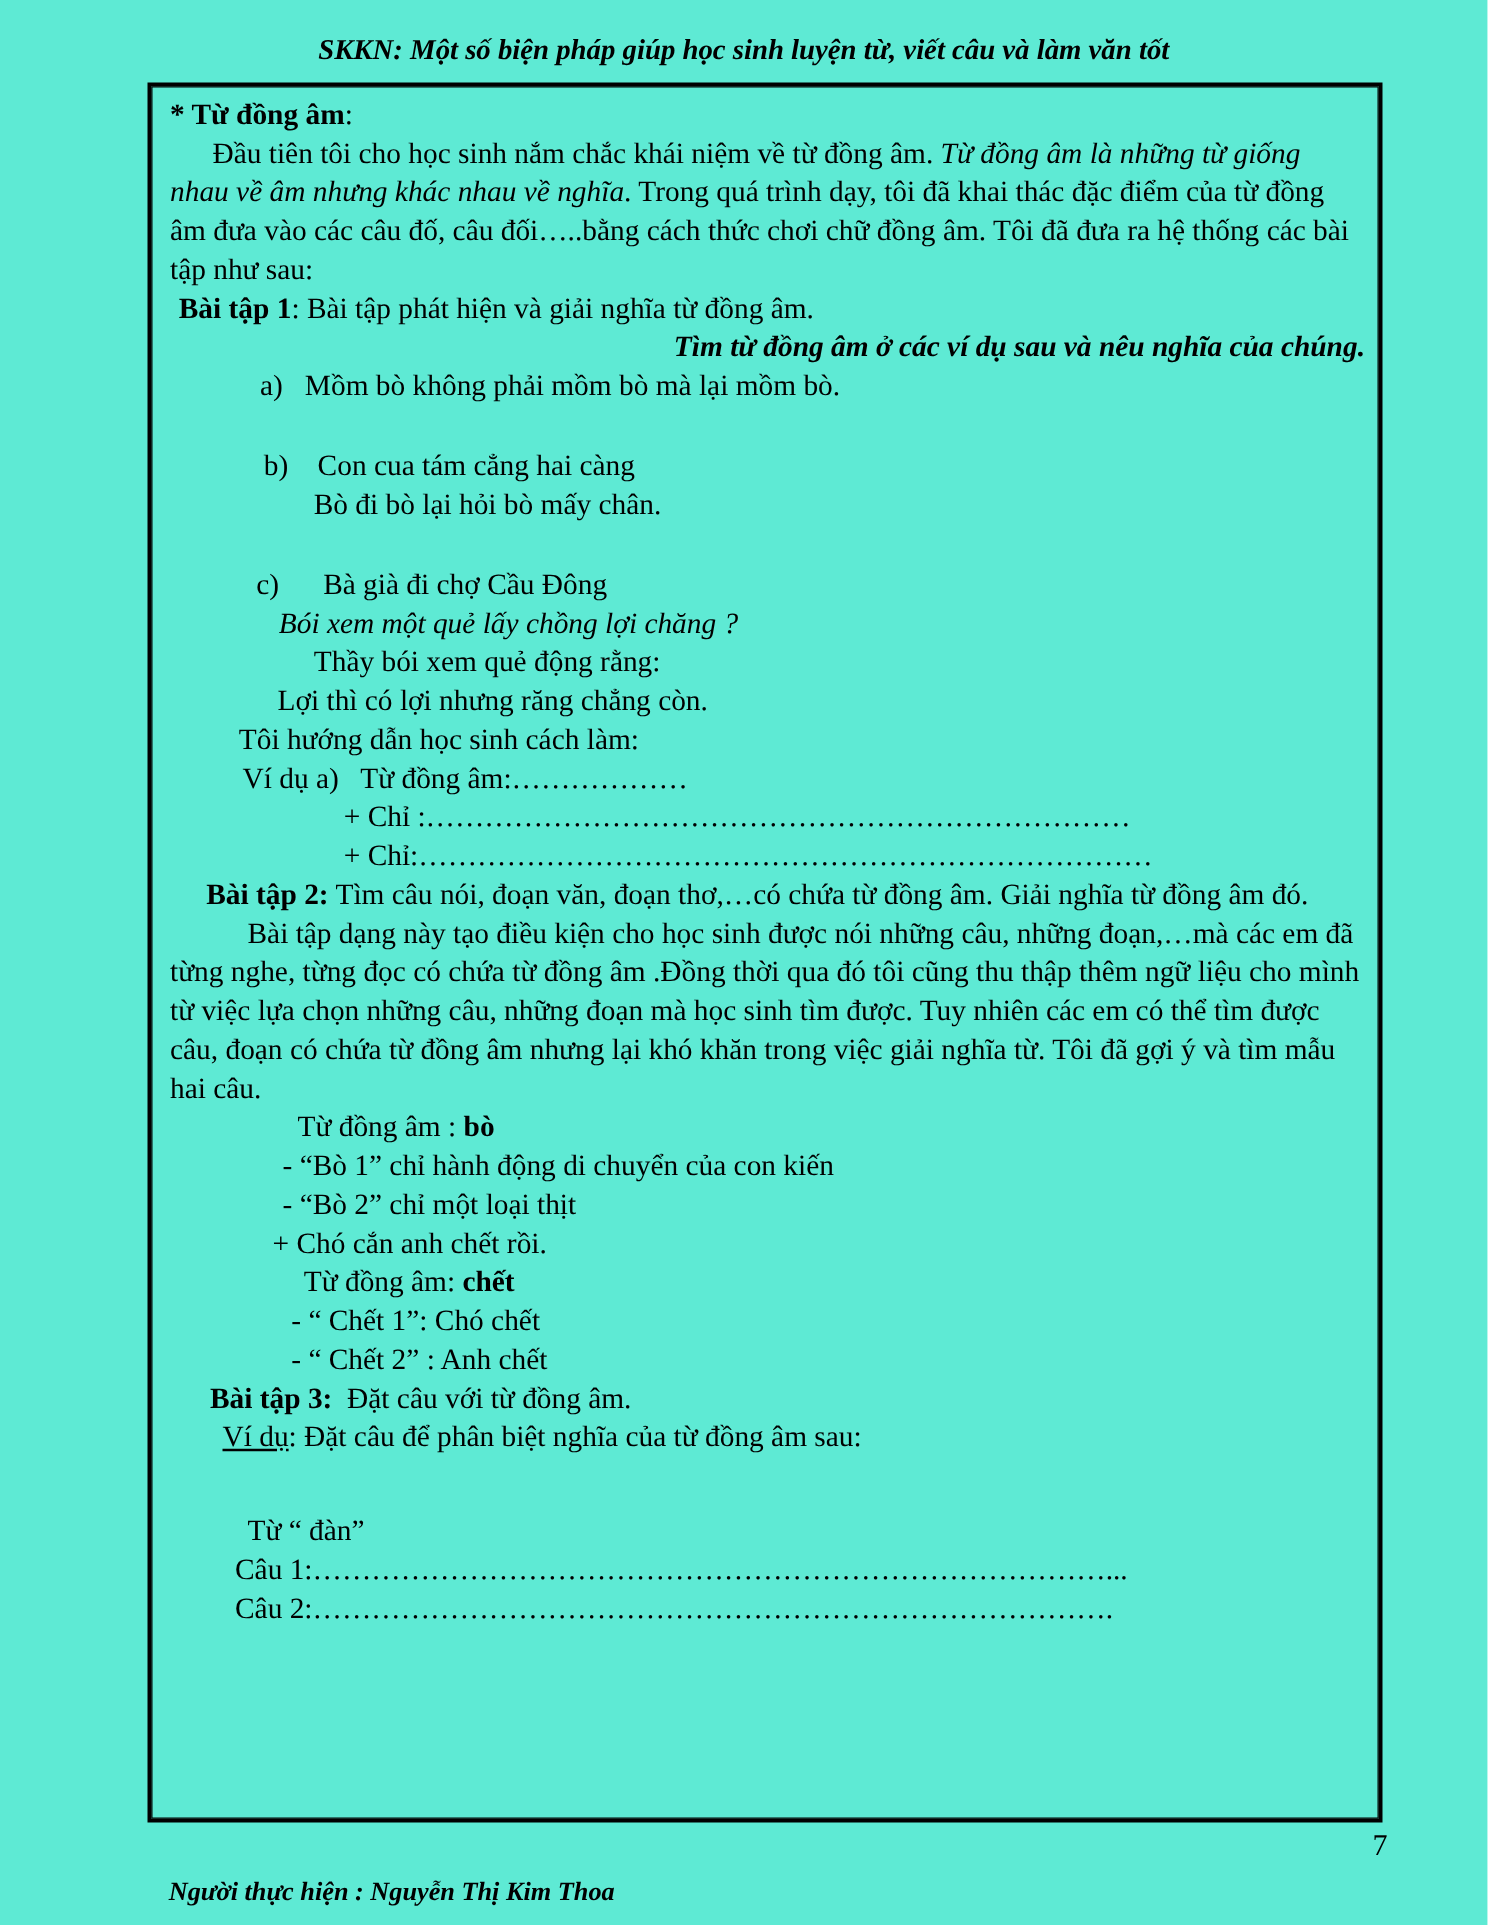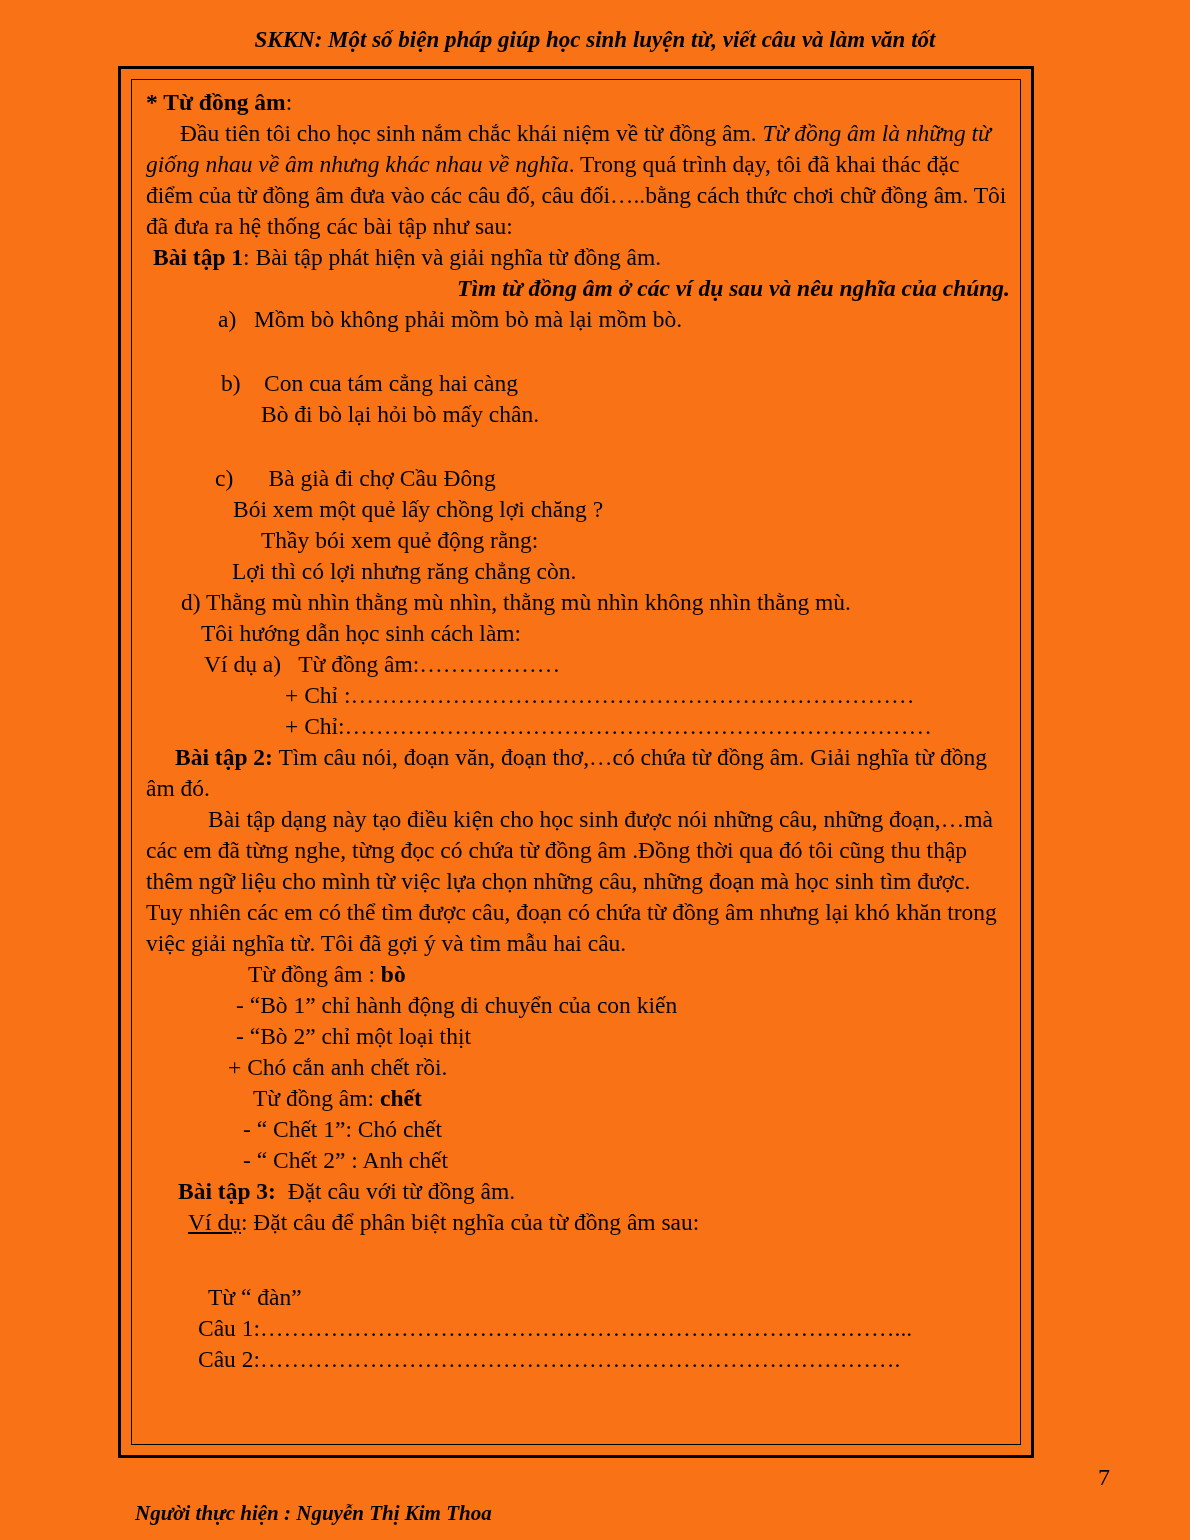--- a/index.html
+++ b/index.html
@@ -1,34 +1,34 @@
 <!DOCTYPE html>
 <html><head>
 <meta charset="utf-8">
 <style>
   html,body{margin:0;padding:0;background:#fff;}
   .page{
     position:relative;
     width:1190px;height:1540px;
-    background:#f97316;
+    background:#5eead4;
     font-family:"Liberation Serif","DejaVu Serif",serif;
     color:#000;
     overflow:hidden;
   }
   .doc-header{
     position:absolute;left:0;top:26px;width:1190px;
     text-align:center;
     font-weight:bold;font-style:italic;
     font-size:23px;line-height:28px;
   }
   .box-outer{
     position:absolute;left:118px;top:66px;
-    width:916px;height:1392px;
+    width:988px;height:1392px;
     border:3px solid #000;
-    padding:10px;
+    padding:0;
     box-sizing:border-box;
   }
   .box-inner{
     border:1px solid #000;
     width:100%;height:100%;
     box-sizing:border-box;
     padding:7px 10px 0 10px;
     overflow:hidden;
   }
   .line,.para{
@@ -45,21 +45,21 @@
   .bi{font-weight:bold;font-style:italic;}
 
   .l-heading{padding-left:4px;}
   .p-intro{padding-left:4px;text-indent:34px;}
   .l-bt1{padding-left:11px;}
   .l-prompt{padding-left:51px;text-align:right;}
   .l-a{padding-left:76px;}
   .l-b{padding-left:79px;}
   .l-b2{padding-left:119px;}
   .l-c{padding-left:73px;}
-  .l-c2{padding-left:91px;}
+  .l-c2{padding-left:91px;font-style:italic;}
   .l-c3{padding-left:119px;}
   .l-c4{padding-left:90px;}
   .l-d{padding-left:39px;}
   .l-guide{padding-left:59px;}
   .l-vda{padding-left:62px;}
   .l-chi{padding-left:143px;}
   .l-note{padding-left:91px;}
   .p-ex2{padding-left:4px;text-indent:29px;}
   .p-body{padding-left:4px;text-indent:62px;}
   .l-vidu2{padding-left:0;}
@@ -108,21 +108,20 @@
 
       <div class="line l-a">a)   Mồm bò không phải mồm bò mà lại mồm bò.</div>
       <div class="sp"></div>
       <div class="line l-b">b)    Con cua tám cẳng hai càng</div>
       <div class="line l-b2">Bò đi bò lại hỏi bò mấy chân.</div>
       <div class="sp"></div>
       <div class="line l-c">c)      Bà già đi chợ Cầu Đông</div>
       <div class="line l-c2">Bói xem một quẻ lấy chồng lợi chăng ?</div>
       <div class="line l-c3">Thầy bói xem quẻ động rằng:</div>
       <div class="line l-c4">Lợi thì có lợi nhưng răng chẳng còn.</div>
-      <div class="line l-d">d) Thằng mù nhìn thằng mù nhìn, thằng mù nhìn không nhìn thằng mù.</div>
 
       <div class="line l-guide">Tôi hướng dẫn học sinh cách làm:</div>
       <div class="line l-vda nowrap">Ví dụ a)   Từ đồng âm:………………</div>
       <div class="line l-chi nowrap">+ Chỉ :………………………………………………………………</div>
       <div class="line l-chi nowrap">+ Chỉ:…………………………………………………………………</div>
 
       <div class="para p-ex2"><span class="bu">Bài tập 2:</span><span>  Tìm câu nói, đoạn văn, đoạn thơ,…có chứa từ đồng âm. Giải nghĩa từ đồng âm đó.</span></div>
 
       <div class="para p-body">Bài tập dạng này tạo điều kiện cho học sinh được nói những câu, những đoạn,…mà các em đã từng nghe, từng đọc có chứa từ đồng âm .Đồng thời qua đó tôi cũng thu thập thêm ngữ liệu cho mình từ việc lựa chọn những câu, những đoạn mà học sinh tìm được. Tuy nhiên các em có thể tìm được câu, đoạn có chứa từ đồng âm nhưng lại khó khăn trong việc giải nghĩa từ. Tôi đã gợi ý và tìm mẫu hai câu.</div>
 

